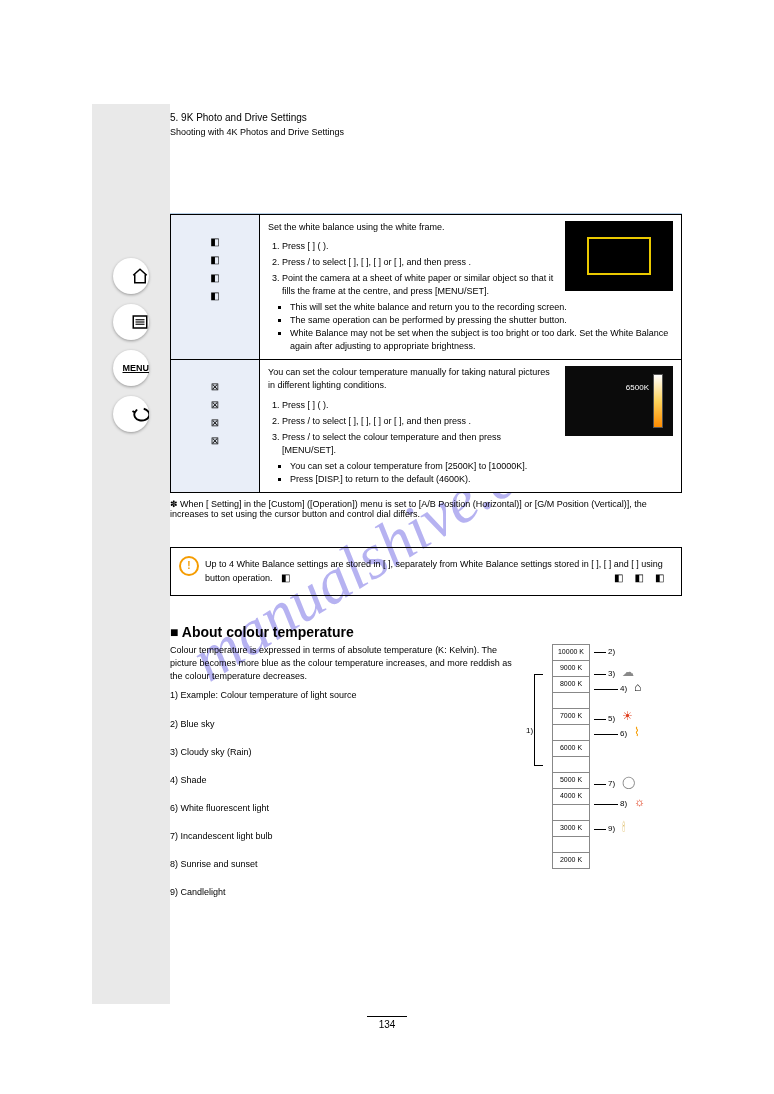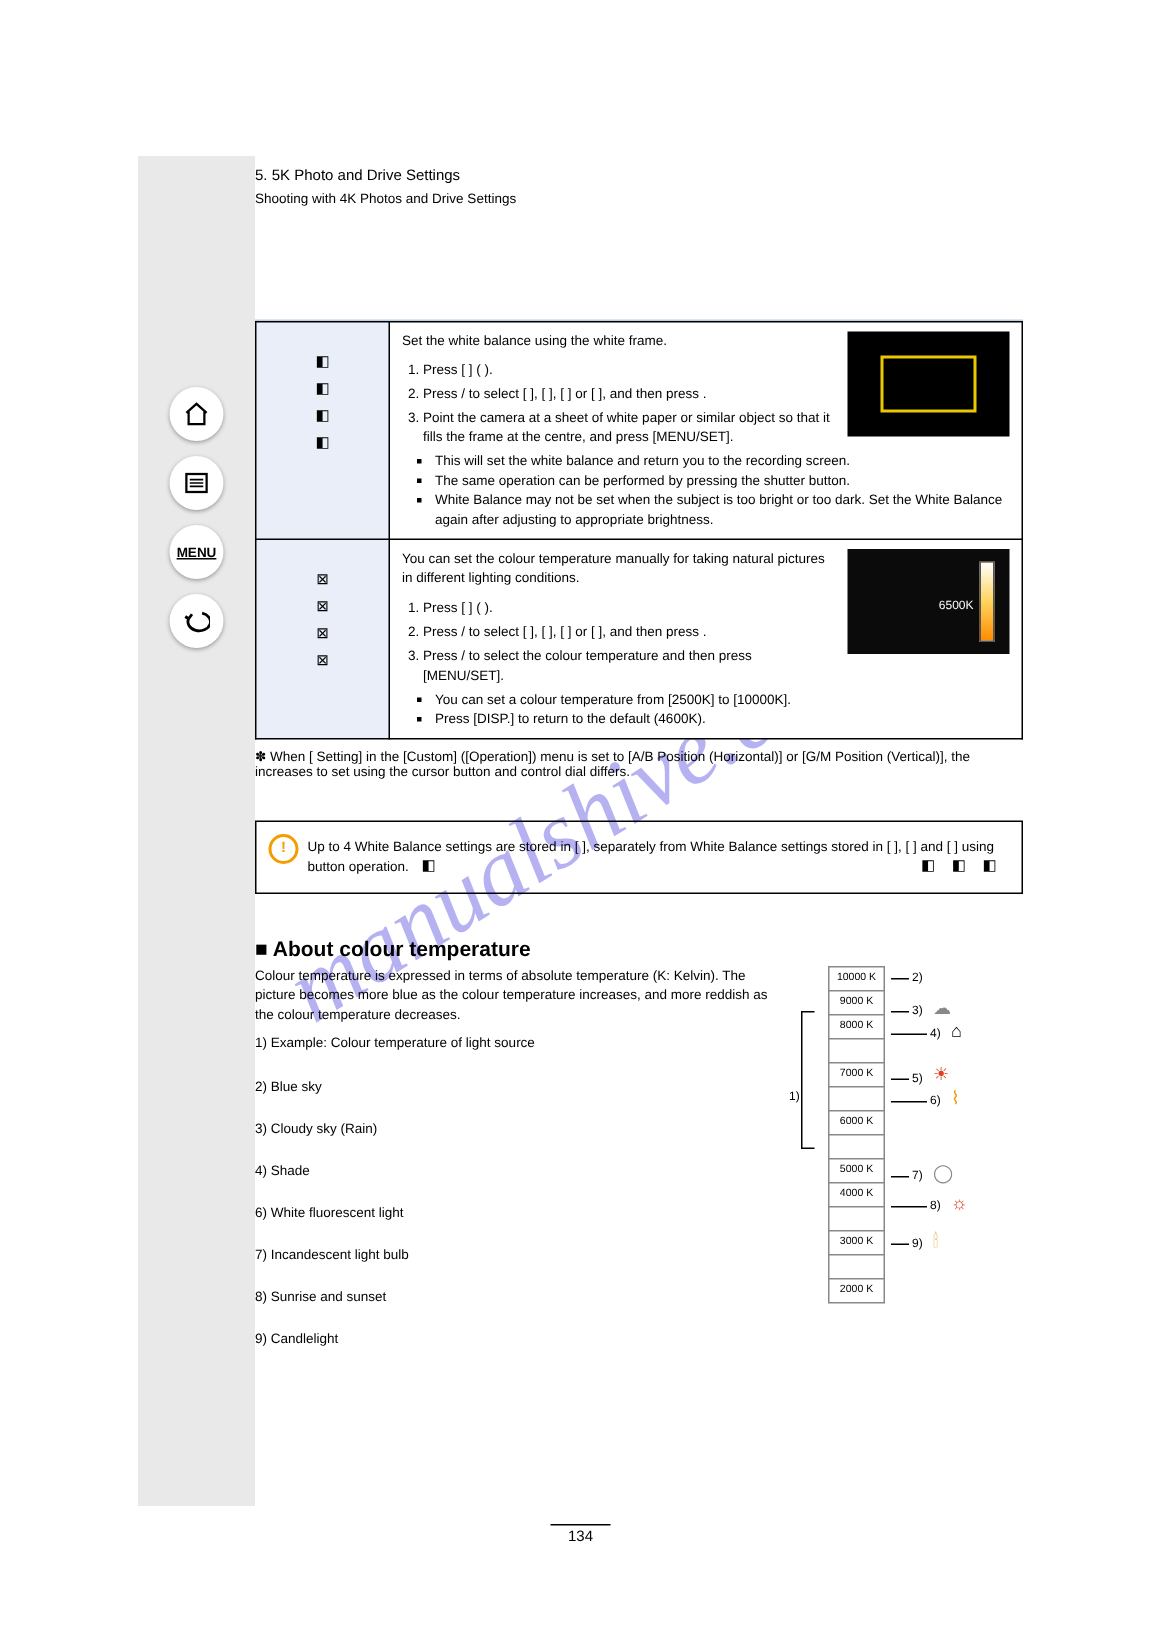--- a/index.html
+++ b/index.html
@@ -1,38 +1,38 @@
 <!DOCTYPE html>
 <html><head>
 <meta charset="utf-8">
 <style>
 html,body{margin:0;padding:0;background:#fff;font-family:Arial,Helvetica,sans-serif;font-size:9px;color:#000}
 .page{position:relative;width:774px;height:1094px;margin:0 auto;background:#fff}
 .sidebar{position:absolute;left:92px;top:104px;width:78px;height:900px;background:#e9e9e9}
-.nav-btn{position:absolute;left:50%;transform:translateX(-50%);width:36px;height:36px;border-radius:50%;background:#fff;box-shadow:0 1px 3px rgba(0,0,0,0.35);display:flex;align-items:center;justify-content:center}
+.nav-btn{position:absolute;left:50%;transform:translateX(-50%);width:36px;height:36px;border-radius:50%;background:#fff;box-shadow:0 1px 3px rgba(0,0,0,0.35);display:flex;align-items:center;justify-content:flex-end}
 .nav-btn svg{width:18px;height:18px}
 .nav-home{top:154px}
 .nav-contents{top:200px}
 .nav-menu{top:246px}
 .nav-back{top:292px}
 .content{position:absolute;left:170px;top:104px;width:512px}
 hr.hr-top{border:none;border-top:1px solid #b9d0e8;margin:76px 0 0 0}
 .section-title{font-size:10px;margin:8px 0 4px 0;color:#000}
 .section-sub{font-size:9px;color:#000;margin:0 0 6px 0}
 table.wb{width:100%;border-collapse:collapse}
 table.wb td{border:1px solid #000;vertical-align:top;padding:6px 8px;font-size:9px;line-height:1.45}
 table.wb td.label{width:72px;background:#e9eef8}
 table.wb td.desc{background:#fff}
 .wb-icons{display:flex;flex-direction:column;gap:4px;align-items:center;margin-top:14px}
 .wb-icons span{display:block;width:18px;height:14px;font-size:10px;text-align:center}
 .preview{float:right;width:108px;height:70px;background:#000;margin-left:8px;margin-bottom:4px;position:relative}
 .preview-inner{position:absolute;left:22px;top:16px;right:22px;bottom:16px;border:2px solid #eac900}
 .preview2{float:right;width:108px;height:70px;background:#0b0b0b;margin-left:8px;margin-bottom:4px;position:relative}
 .slider-bar{position:absolute;right:10px;top:8px;bottom:8px;width:8px;background:linear-gradient(#fff,#ffd45c,#ff8c00);border:1px solid #555}
-.slider-k{position:absolute;right:24px;top:32px;font-size:8px;color:#fff}
+.slider-k{position:absolute;right:24px;top:16px;font-size:8px;color:#fff}
 .note-after{font-size:9px;margin:6px 0 0 0}
 .hint-box{margin-top:28px;border:1px solid #000;padding:10px 10px 10px 34px;position:relative;font-size:9px;line-height:1.45}
 .hint-bulb{position:absolute;left:8px;top:8px;width:16px;height:16px;border:2px solid #f59c00;border-radius:50%;display:flex;align-items:center;justify-content:center;color:#f59c00;font-size:10px;font-weight:bold}
 .hint-icons{display:inline-block;vertical-align:middle}
 .hint-icons span{display:inline-block;width:14px;margin:0 2px;font-size:10px}
 .kelvin{position:relative;margin-top:28px}
 .kelvin-heading{font-size:14px;font-weight:bold;margin-bottom:4px}
 .kelvin-body{display:flex;gap:10px}
 .kelvin-text{flex:1;font-size:9px;line-height:1.45}
 .kelvin-list{margin:8px 0 0 0;padding:0;list-style:none;font-size:9px}
@@ -76,21 +76,21 @@
       <span style="font-size:9px;font-weight:bold;text-decoration:underline">MENU</span>
     </div>
     <div class="nav-btn nav-back">
       <svg viewBox="0 0 24 24">
           <path fill="none" stroke="#000" stroke-width="2.5" d="M17 5 A10 8 0 1 1 5 10 M5 10 L2 8 M5 10 L8 6"></path>
         </svg>
     </div>
   </div>
 
   <div class="content">
-    <div class="section-title">5. 5K Photo and Drive Settings</div>
+    <div class="section-title">5. 9K Photo and Drive Settings</div>
     <div class="section-sub">Shooting with 4K Photos and Drive Settings</div>
     <hr class="hr-top">
 
     <table class="wb">
       <tbody>
           <tr>
         <td class="label">
           <div class="wb-icons">
             <span>◧</span>
             <span>◧</span>

